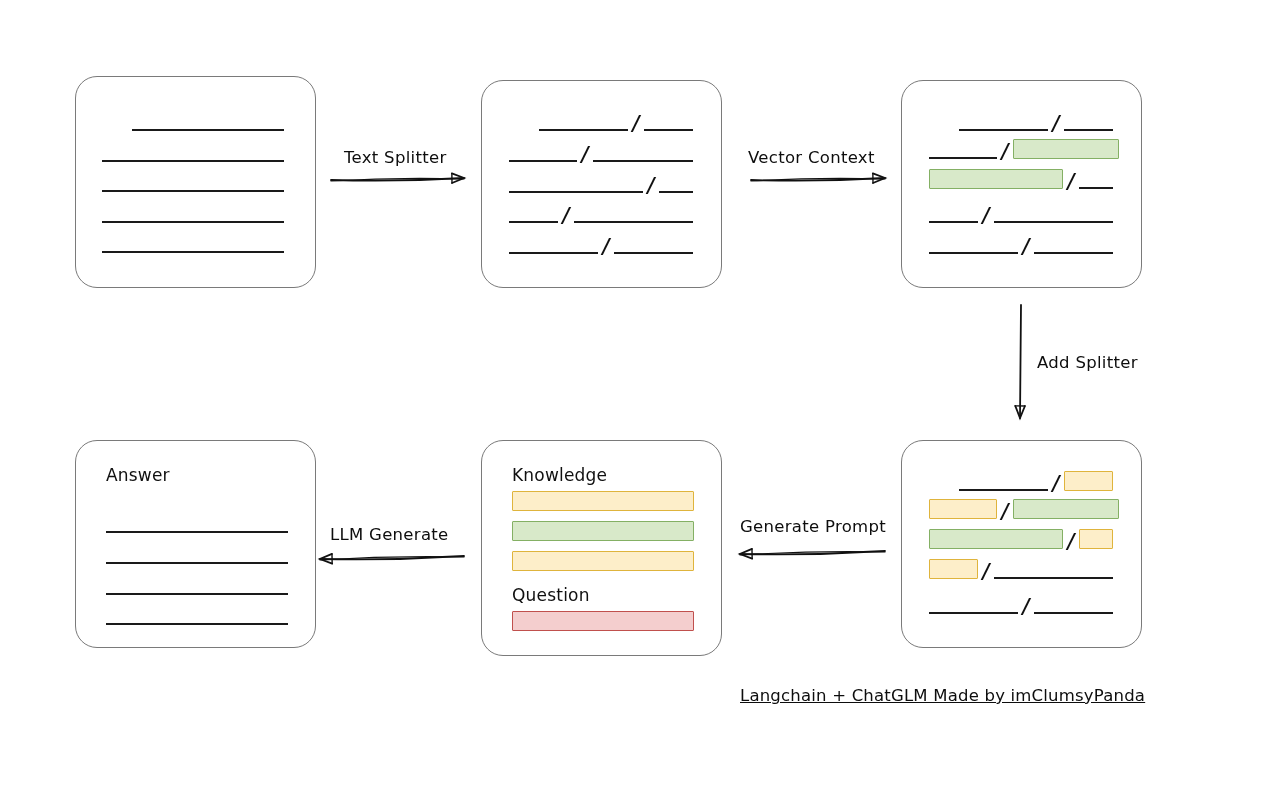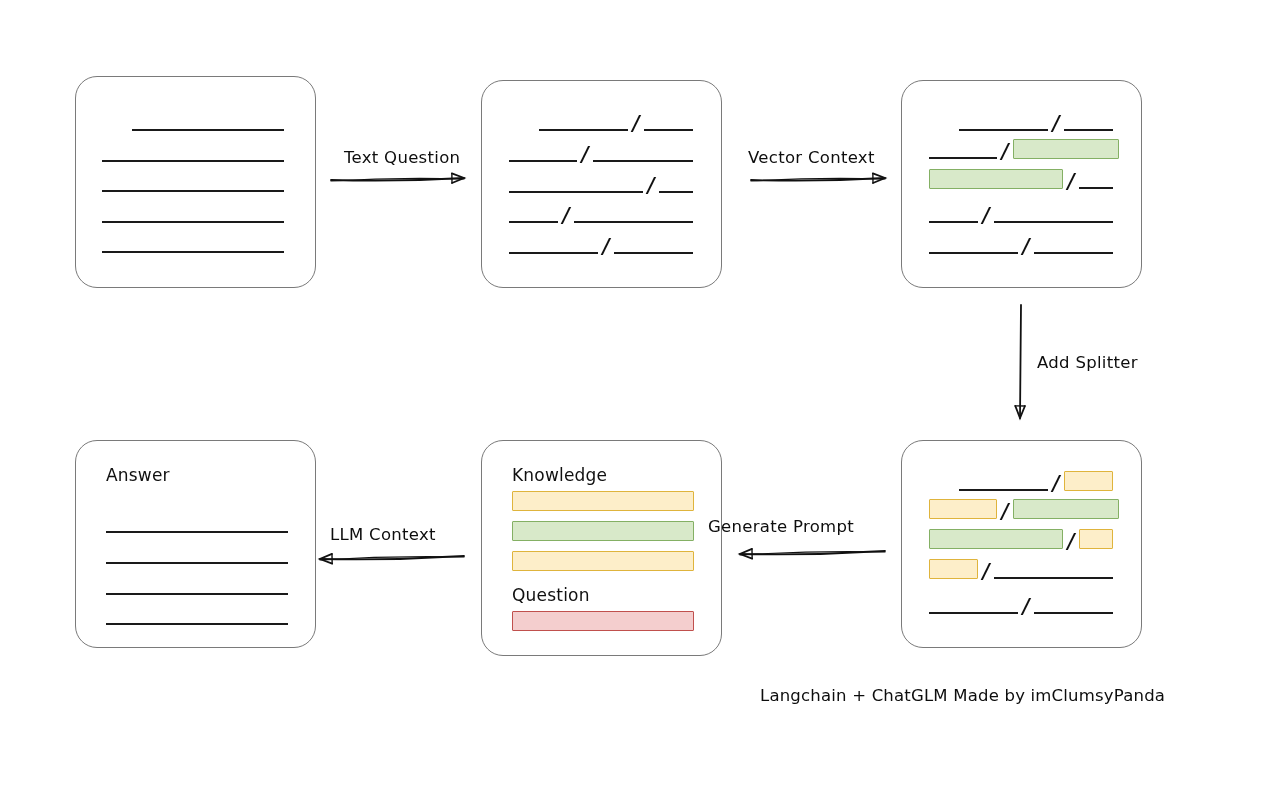--- a/index.html
+++ b/index.html
@@ -286,21 +286,21 @@
       </div>
     </div>
     <svg class="arrow-svg" width="173" height="42" style="left: 311px; top: 158px;">
       <g stroke="#111111" fill="none" stroke-width="1.8" stroke-linecap="round">
         <path d="M 20 22 Q 86.5 24 153 20"></path>
         <path stroke-width="1.2" d="M 20 23 Q 86.5 19 153 21"></path>
         <path d="M 141.00122706593632 25.0029439409992 L 153 20 L 140.8562219230471 15.360101938865713" stroke-width="1.8"></path>
         <path d="M 141.00122706593632 25.0029439409992 L 140.8562219230471 15.360101938865713" stroke-width="1.4"></path>
       </g>
     </svg>
-    <div class="edge-label" style="left: 344px; top: 148px;">Text Question</div>
+    <div class="edge-label" style="left: 344px; top: 148px;">Text Splitter</div>
     <svg class="arrow-svg" width="174" height="42" style="left: 731px; top: 158px;">
       <g stroke="#111111" fill="none" stroke-width="1.8" stroke-linecap="round">
         <path d="M 20 22 Q 87 24 154 20"></path>
         <path stroke-width="1.2" d="M 20 23 Q 87 19 154 21"></path>
         <path d="M 142.00066583281566 25.00159769915999 L 154 20 L 141.85674257594417 15.358739488768968" stroke-width="1.8"></path>
         <path d="M 142.00066583281566 25.00159769915999 L 141.85674257594417 15.358739488768968" stroke-width="1.4"></path>
       </g>
     </svg>
     <div class="edge-label" style="left: 748px; top: 148px;">Vector Context</div>
     <svg class="arrow-svg" width="41" height="153" style="left: 1000px; top: 285px;">
@@ -312,24 +312,24 @@
     </svg>
     <div class="edge-label" style="left: 1037px; top: 353px;">Add Splitter</div>
     <svg class="arrow-svg" width="185" height="43" style="left: 720px; top: 531px;">
       <g stroke="#111111" fill="none" stroke-width="1.8" stroke-linecap="round">
         <path d="M 165 20 Q 92.5 24.5 20 23"></path>
         <path stroke-width="1.2" d="M 165 21 Q 92.5 19.5 20 24"></path>
         <path d="M 31.970313703498633 17.9293402954021 L 20 23 L 32.16980064351657 27.571209062935512" stroke-width="1.8"></path>
         <path d="M 31.970313703498633 17.9293402954021 L 32.16980064351657 27.571209062935512" stroke-width="1.4"></path>
       </g>
     </svg>
-    <div class="edge-label" style="left: 708px; top: 517px;">Generate Prompt</div>
+    <div class="edge-label" style="left: 740px; top: 517px;">Generate Prompt</div>
     <svg class="arrow-svg" width="184" height="43" style="left: 300px; top: 536px;">
       <g stroke="#111111" fill="none" stroke-width="1.8" stroke-linecap="round">
         <path d="M 164 20 Q 92 24.5 20 23"></path>
         <path stroke-width="1.2" d="M 164 21 Q 92 19.5 20 24"></path>
         <path d="M 31.969585350889396 17.92762121605908 L 20 23 L 32.17045701794213 27.569461234590268" stroke-width="1.8"></path>
         <path d="M 31.969585350889396 17.92762121605908 L 32.17045701794213 27.569461234590268" stroke-width="1.4"></path>
       </g>
     </svg>
-    <div class="edge-label" style="left: 330px; top: 525px;">LLM Context</div>
-    <div class="caption" style="left: 760px; top: 686px;">Langchain + ChatGLM Made by imClumsyPanda</div>
+    <div class="edge-label" style="left: 330px; top: 525px;">LLM Generate</div>
+    <div class="caption" style="left: 740px; top: 686px; text-decoration: underline;">Langchain + ChatGLM Made by imClumsyPanda</div>
   </div>
 
 </body></html>

